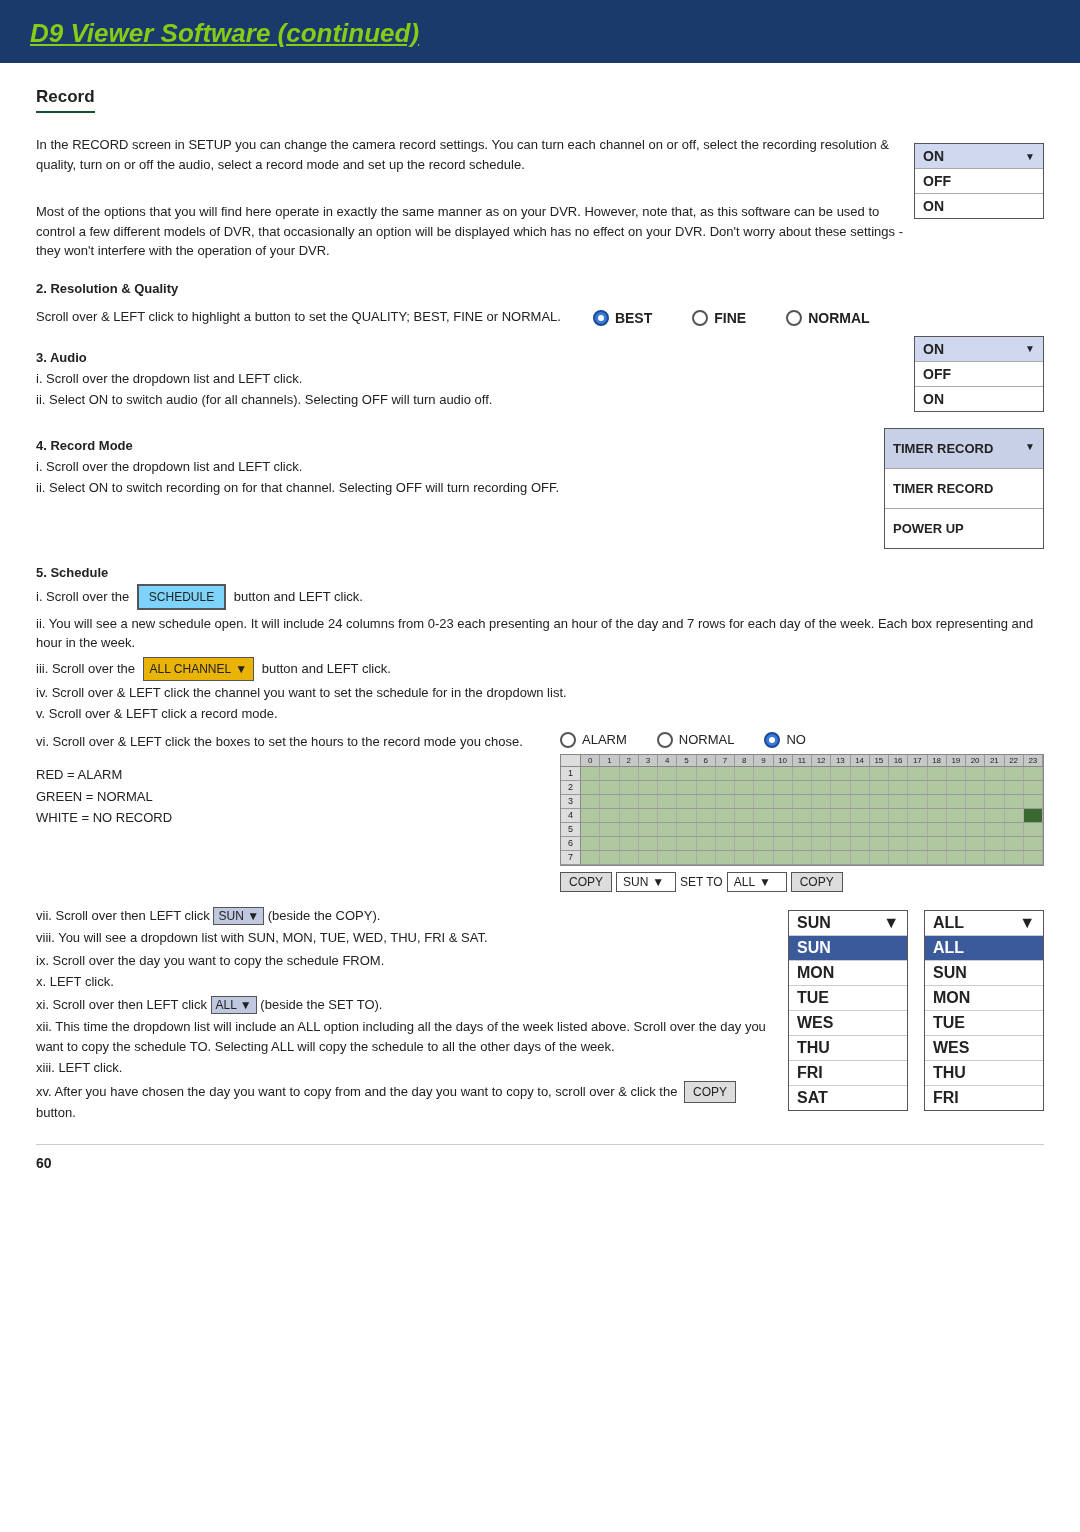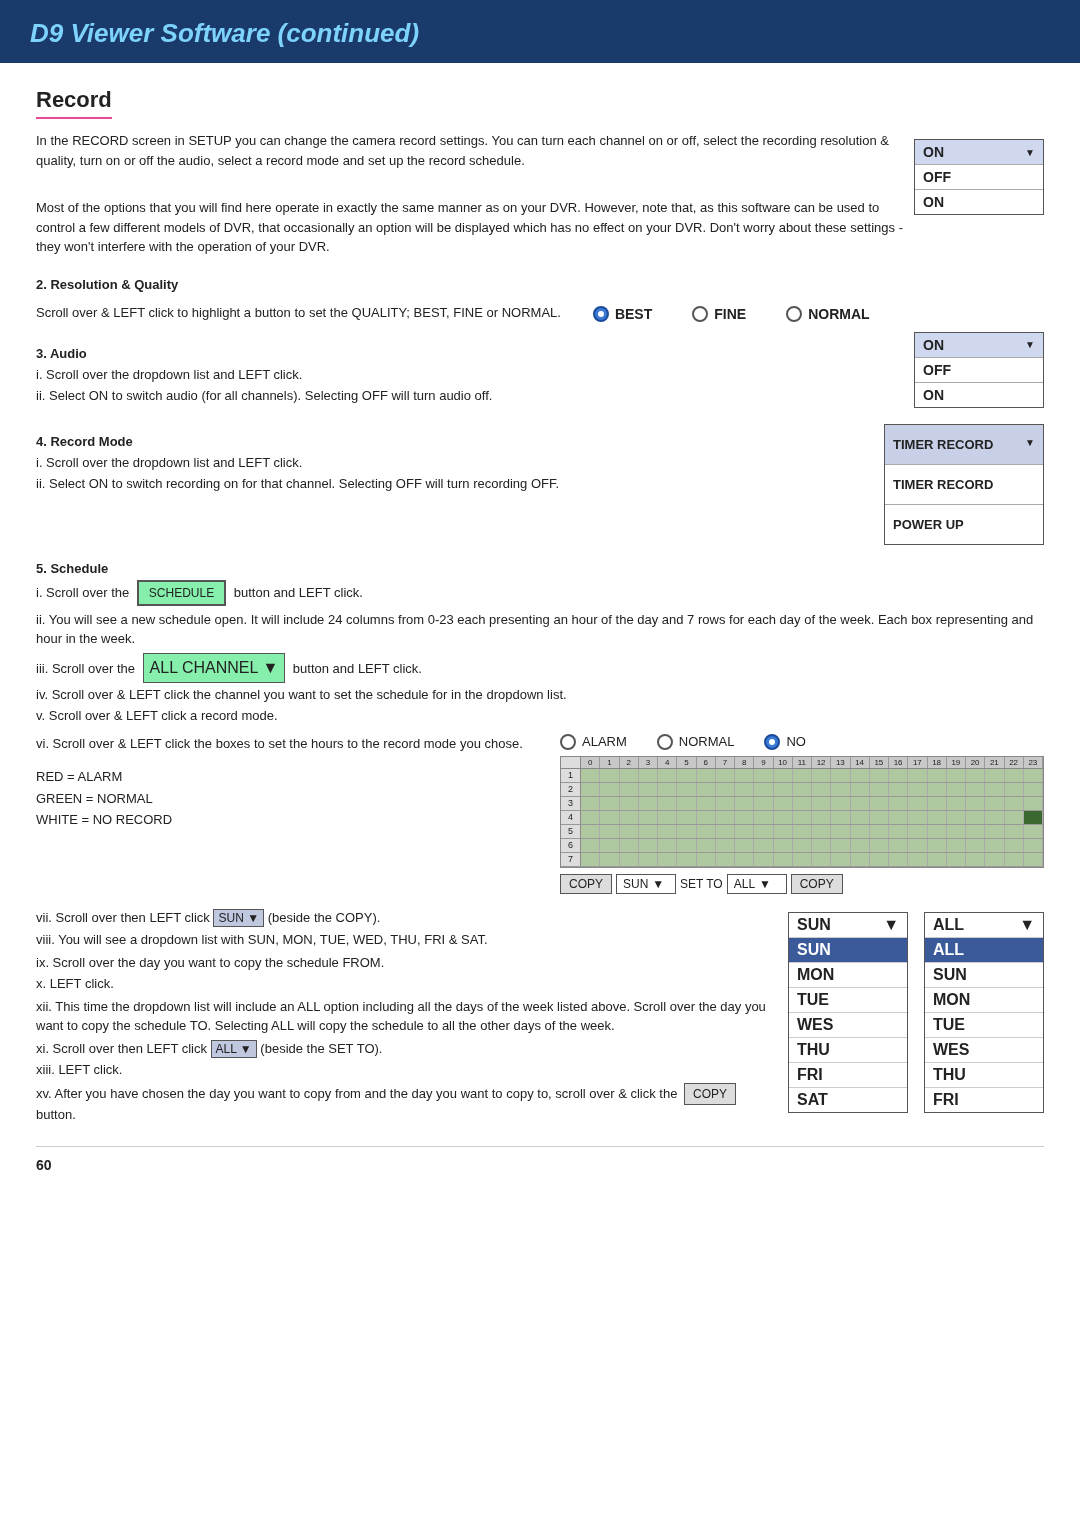--- a/index.html
+++ b/index.html
@@ -12,35 +12,36 @@
       min-height: 1532px;
       padding: 0;
     }
 
     .header-bar {
       background: #1a3a6b;
       padding: 18px 30px 14px 30px;
       margin-bottom: 0;
     }
     .header-bar h1 {
-      color: #7dd3fc;
+      color: #84cc16;
       font-size: 26px;
       font-weight: bold;
       font-style: italic;
+      text-decoration: underline;
     }
 
     .content {
       padding: 24px 36px 30px 36px;
     }
 
     h2.section-title {
-      font-size: 22px;
+      font-size: 17px;
       font-weight: bold;
-      margin-bottom: 0;
-      border-bottom: 2px solid #ec4899;
+      margin-bottom: 10px;
+      border-bottom: 2px solid #14532d;
       padding-bottom: 4px;
       display: inline-block;
     }
 
     p.intro {
       font-size: 13px;
       line-height: 1.5;
       margin-bottom: 10px;
     }
 
@@ -150,31 +151,31 @@
     }
     .timer-record-box .dd-item.selected {
       background: #c8d0e8;
     }
 
     .schedule-button {
       display: inline-block;
       border: 2px solid #555;
       padding: 2px 10px;
       font-size: 12px;
-      background: #86efac;
+      background: #7dd3fc;
       margin: 0 4px;
     }
 
     .all-channel-box {
       display: inline-flex;
       align-items: center;
       border: 1px solid #555;
-      background: #86efac;
+      background: #eab308;
       padding: 2px 6px;
-      font-size: 16px;
+      font-size: 12px;
       gap: 4px;
       margin: 0 4px;
     }
 
     .alarm-normal-row {
       display: flex;
       align-items: center;
       gap: 30px;
       margin-bottom: 6px;
     }
@@ -711,24 +712,24 @@
 
   
   <div style="display:flex; align-items:flex-start; gap:20px; margin-top:14px;">
     <div style="flex:1;">
       <p class="step-text">
         vii. Scroll over then LEFT click <span style="border:1px solid #555; padding:1px 4px; background:#c0c8e0; font-size:12px;">SUN <span>▼</span></span> (beside the COPY).
       </p>
       <p class="step-text" style="margin-top:3px;">viii. You will see a dropdown list with SUN, MON, TUE, WED, THU, FRI &amp; SAT.</p>
       <p class="step-text" style="margin-top:3px;">ix. Scroll over the day you want to copy the schedule FROM.</p>
       <p class="step-text">x. LEFT click.</p>
-      <p class="step-text" style="margin-top:3px;">xii. This time the dropdown list will include an ALL option including all the days of the week listed above. Scroll over the day you want to copy the schedule TO. Selecting ALL will copy the schedule to all the other days of the week.</p>
       <p class="step-text" style="margin-top:3px;">
         xi. Scroll over then LEFT click <span style="border:1px solid #555; padding:1px 4px; background:#c0c8e0; font-size:12px;">ALL <span>▼</span></span> (beside the SET TO).
       </p>
+      <p class="step-text" style="margin-top:3px;">xii. This time the dropdown list will include an ALL option including all the days of the week listed above. Scroll over the day you want to copy the schedule TO. Selecting ALL will copy the schedule to all the other days of the week.</p>
       <p class="step-text">xiii. LEFT click.</p>
       <p class="step-text" style="margin-top:3px;">
         xv. After you have chosen the day you want to copy from and the day you want to copy to, scroll over &amp; click the <span class="inline-btn">COPY</span> button.
       </p>
     </div>
 
     <div style="display:flex; gap:16px; margin-top:4px;">
 
       <div class="day-dropdown">
         <div class="dd-item" style="display:flex; justify-content:space-between; font-size:16px; font-weight:bold;">

